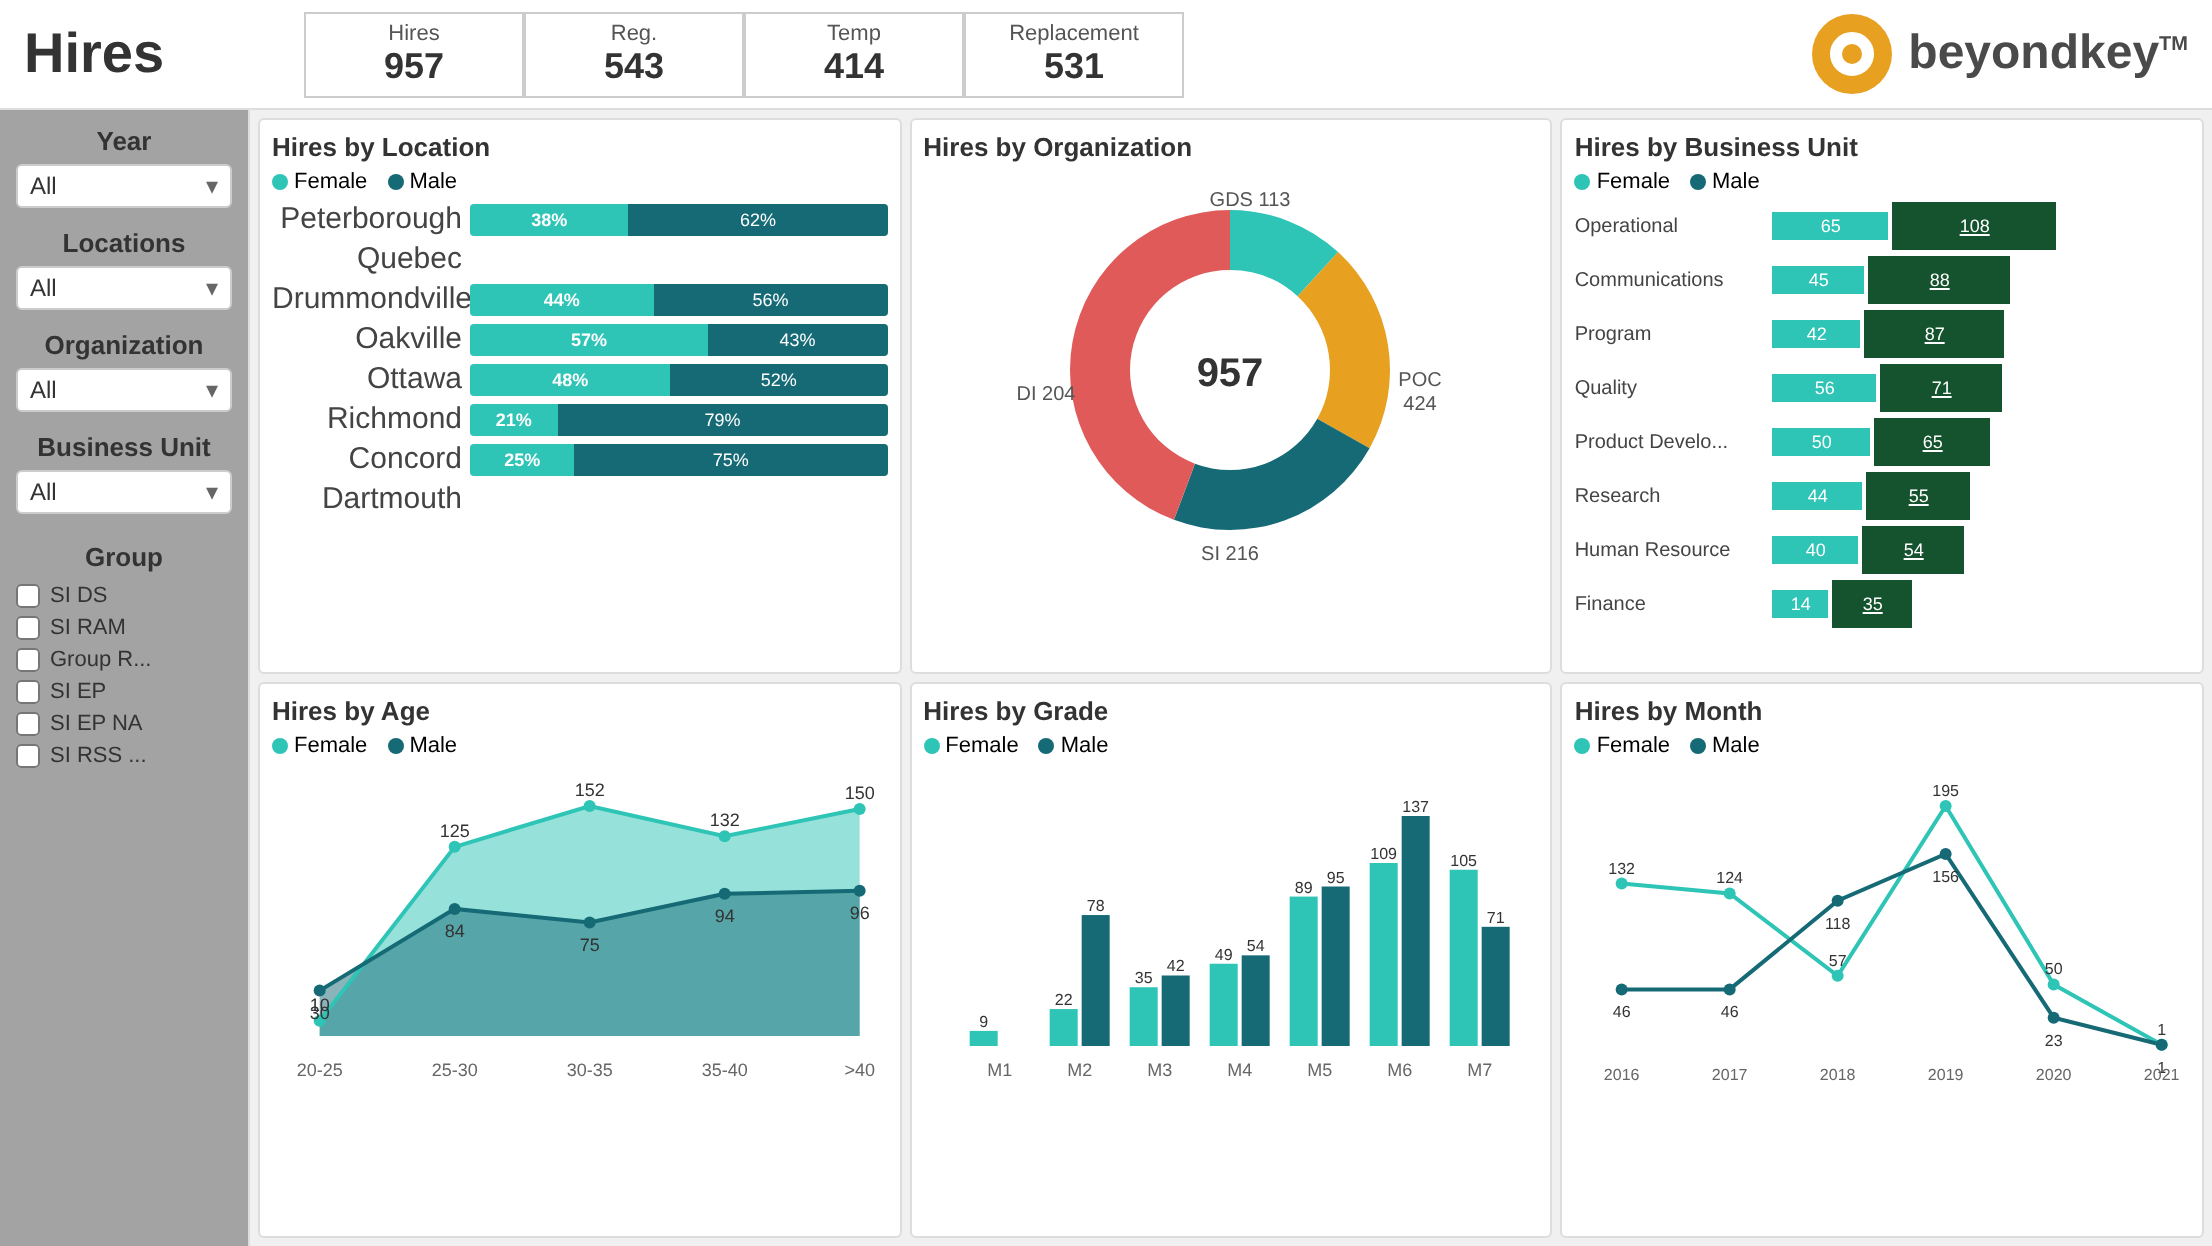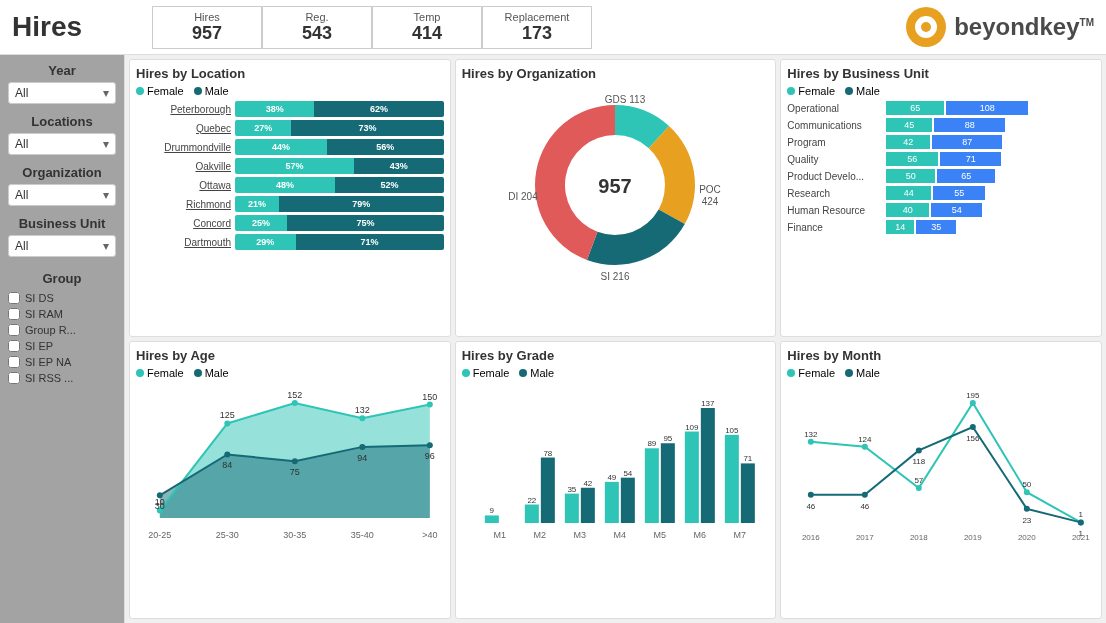--- a/index.html
+++ b/index.html
@@ -38,34 +38,34 @@
     
     .panel { background: #fff; border: 1px solid #ddd; border-radius: 3px; padding: 6px; overflow: hidden; }
     .panel-title { font-size: 13px; font-weight: bold; color: #333; margin-bottom: 4px; }
     .legend { display: flex; gap: 10px; margin-bottom: 4px; font-size: 11px; align-items: center; }
     .legend-dot { width: 8px; height: 8px; border-radius: 50%; display: inline-block; margin-right: 3px; }
     .legend-item { display: flex; align-items: center; }
 
     
     .location-chart { display: flex; flex-direction: column; gap: 3px; }
     .location-row { display: flex; align-items: center; gap: 4px; }
-    .location-label { width: 95px; text-align: right; font-size: 10px; color: #444; flex-shrink: 0; text-decoration: underline; }
+    .location-label { width: 95px; text-align: right; font-size: 15px; color: #444; flex-shrink: 0; }
     .location-bars { flex: 1; display: flex; height: 16px; border-radius: 2px; overflow: hidden; }
     .bar-female { background: #2ec4b6; display: flex; align-items: center; justify-content: center; color: #fff; font-size: 9px; font-weight: bold; }
-    .bar-male { background: #156a75; display: flex; align-items: center; justify-content: center; color: #fff; font-size: 9px; font-weight: bold; }
+    .bar-male { background: #156a75; display: flex; align-items: center; justify-content: center; color: #fff; font-size: 9px; font-weight: normal; }
 
     
     .donut-container { display: flex; align-items: center; justify-content: center; position: relative; height: 200px; }
 
     
     .bu-row { display: flex; align-items: center; gap: 4px; margin-bottom: 3px; }
     .bu-label { width: 95px; font-size: 10px; color: #444; flex-shrink: 0; }
     .bu-bars { display: flex; gap: 2px; align-items: center; }
     .bu-bar-f { background: #2ec4b6; color: #fff; font-size: 9px; display: flex; align-items: center; justify-content: center; height: 14px; min-width: 20px; }
-    .bu-bar-m { background: #3b82f6; color: #fff; font-size: 9px; display: flex; align-items: center; justify-content: center; height: 14px; min-width: 20px; }
+    .bu-bar-m { background: #14532d; color: #fff; font-size: 9px; display: flex; align-items: center; justify-content: center; height: 24px; min-width: 20px; text-decoration: underline; }
 
     
     .age-chart-container { position: relative; height: 160px; margin-top: 4px; }
     
     
     .grade-chart-container { height: 160px; margin-top: 4px; position: relative; }
     
     
     .month-chart-container { height: 160px; margin-top: 4px; position: relative; }
 
@@ -84,21 +84,21 @@
       <div class="kpi-card">
         <div class="kpi-label">Reg.</div>
         <div class="kpi-value">543</div>
       </div>
       <div class="kpi-card">
         <div class="kpi-label">Temp</div>
         <div class="kpi-value">414</div>
       </div>
       <div class="kpi-card">
         <div class="kpi-label">Replacement</div>
-        <div class="kpi-value">173</div>
+        <div class="kpi-value">531</div>
       </div>
     </div>
   <div class="logo">
     <div class="logo-icon">
       <svg width="28" height="28" viewBox="0 0 28 28">
         <circle cx="14" cy="14" r="12" fill="white" stroke="#e8a020" stroke-width="2"></circle>
         <circle cx="14" cy="14" r="5" fill="#e8a020"></circle>
       </svg>
     </div>
     <span class="logo-text">beyondkey<span class="logo-tm">TM</span></span>
@@ -182,24 +182,20 @@
       <div class="location-chart" id="location-chart">
           <div class="location-row">
     <div class="location-label">Peterborough</div>
     <div class="location-bars">
       <div class="bar-female" style="width:38%">38%</div>
       <div class="bar-male" style="width:62%">62%</div>
     </div>
           </div>
           <div class="location-row">
     <div class="location-label">Quebec</div>
-    <div class="location-bars">
-      <div class="bar-female" style="width:27%">27%</div>
-      <div class="bar-male" style="width:73%">73%</div>
-    </div>
           </div>
           <div class="location-row">
     <div class="location-label">Drummondville</div>
     <div class="location-bars">
       <div class="bar-female" style="width:44%">44%</div>
       <div class="bar-male" style="width:56%">56%</div>
     </div>
           </div>
           <div class="location-row">
     <div class="location-label">Oakville</div>
@@ -224,24 +220,20 @@
           </div>
           <div class="location-row">
     <div class="location-label">Concord</div>
     <div class="location-bars">
       <div class="bar-female" style="width:25%">25%</div>
       <div class="bar-male" style="width:75%">75%</div>
     </div>
           </div>
           <div class="location-row">
     <div class="location-label">Dartmouth</div>
-    <div class="location-bars">
-      <div class="bar-female" style="width:29%">29%</div>
-      <div class="bar-male" style="width:71%">71%</div>
-    </div>
           </div>
         </div>
     </div>
 
     <div class="panel" style="position:relative;">
       <div class="panel-title">Hires by Organization</div>
       <div class="donut-container">
         <svg width="220" height="200" viewBox="0 0 220 200" id="donut-svg">
             <path d="M 110 20 A 80 80 0 0 1 164.0552837632182 41.025206254892595 L 143.78455235201136 63.140753909307875 A 50 50 0 0 0 110 50 Z" fill="#2ec4b6"></path>
             <path d="M 164.0552837632182 41.025206254892595 A 80 80 0 0 1 179.8012845289001 139.08683509975614 L 153.62580283056258 124.4292719373476 A 50 50 0 0 0 143.78455235201136 63.140753909307875 Z" fill="#e8a020"></path>

